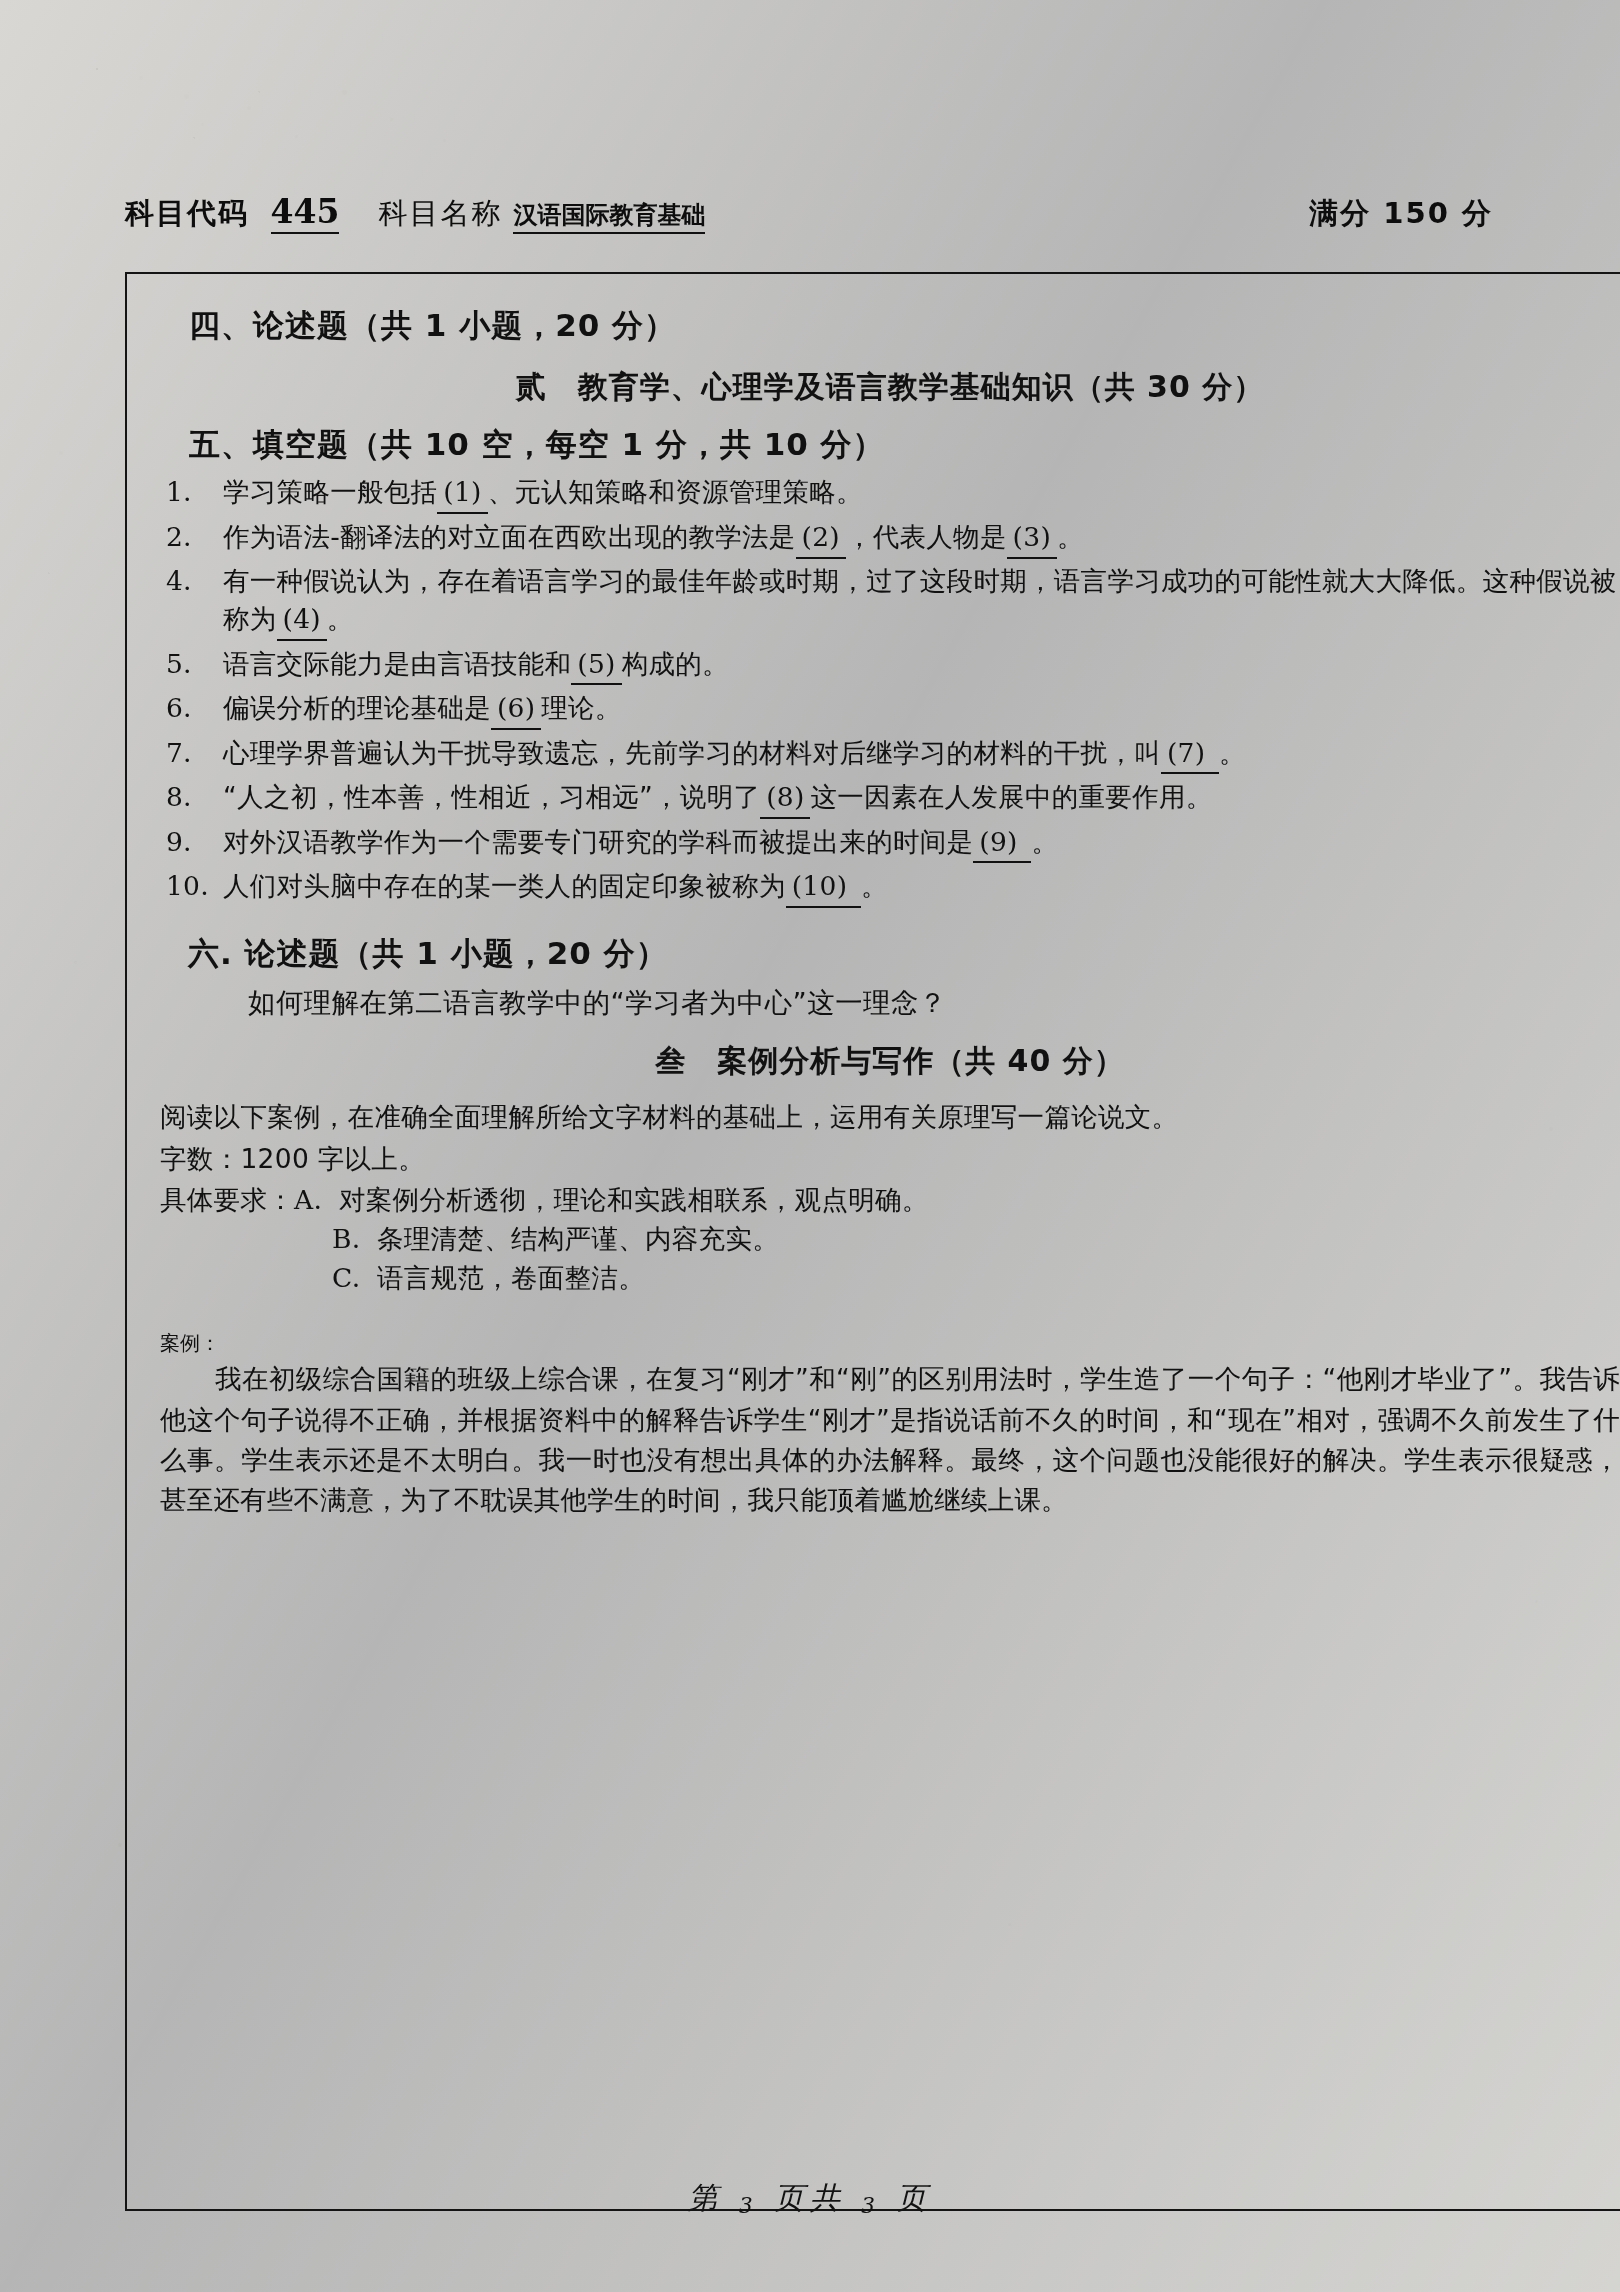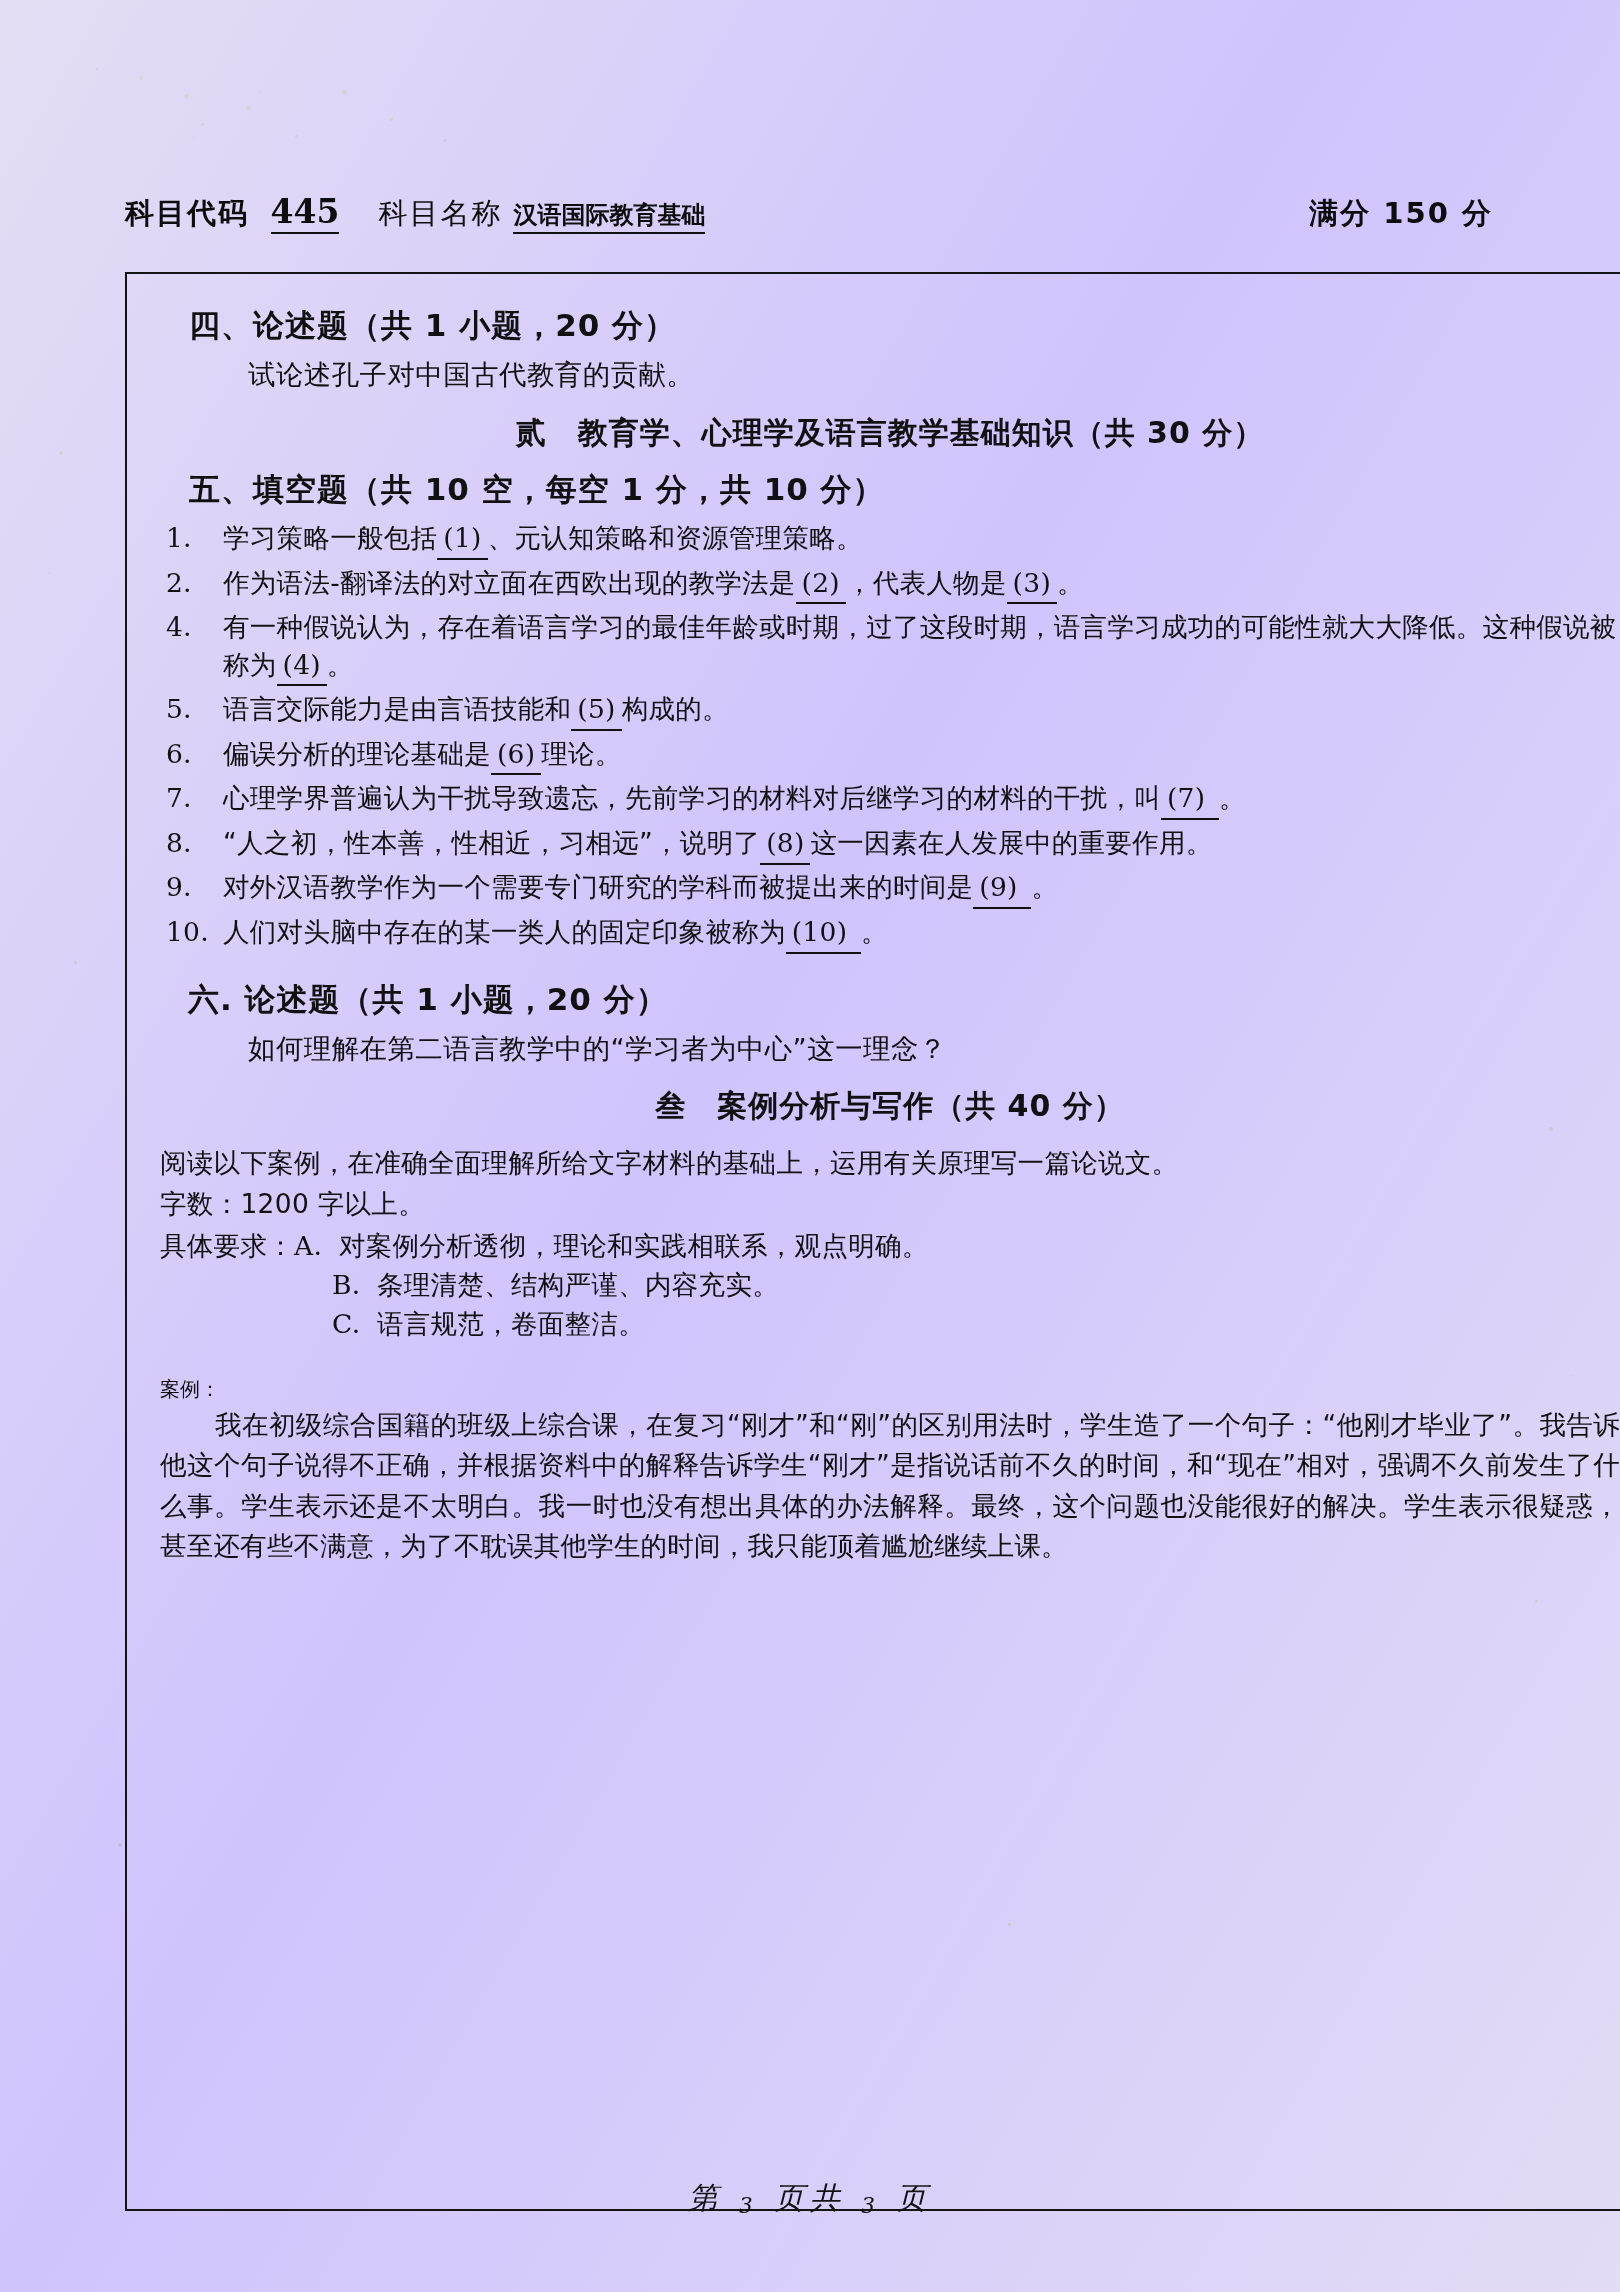--- a/index.html
+++ b/index.html
@@ -7,21 +7,21 @@
     padding: 0;
     background: #ffffff;
   }
   body {
     font-family: "DejaVu Sans", "Liberation Sans", sans-serif;
   }
   #page {
     position: relative;
     width: 1620px;
     height: 2293px;
-    background: #c4b5fd;
+    background: #a3a3a3;
     overflow: hidden;
   }
   
   #page::before {
     content: "";
     position: absolute;
     inset: 0;
     background:
       radial-gradient(circle at 6% 3%, rgba(0,0,0,0.05) 0 1px, transparent 1px),
       radial-gradient(circle at 12% 6%, rgba(0,0,0,0.04) 0 1px, transparent 1px),
@@ -253,21 +253,20 @@
     <span class="hdr-label2">科目名称</span>
     <span class="hdr-name">汉语国际教育基础</span>
     <span class="hdr-spacer"></span>
     <span class="hdr-full">满分 150 分</span>
   </div>
 
   <div class="box">
     <div class="inner">
 
       <div class="sec-head">四、论述题（共 1 小题，20 分）</div>
-      <div class="sub-q">试论述孔子对中国古代教育的贡献。</div>
 
       <div class="part-head">贰　教育学、心理学及语言教学基础知识（共 30 分）</div>
 
       <div class="sec-head">五、填空题（共 10 空，每空 1 分，共 10 分）</div>
 
       <ul class="flist">
         <li>
           <span class="num">1.</span>
           <span class="txt"><span>学习策略一般包括</span><span class="blank">(1)</span><span>、元认知策略和资源管理策略。</span></span>
         </li>

